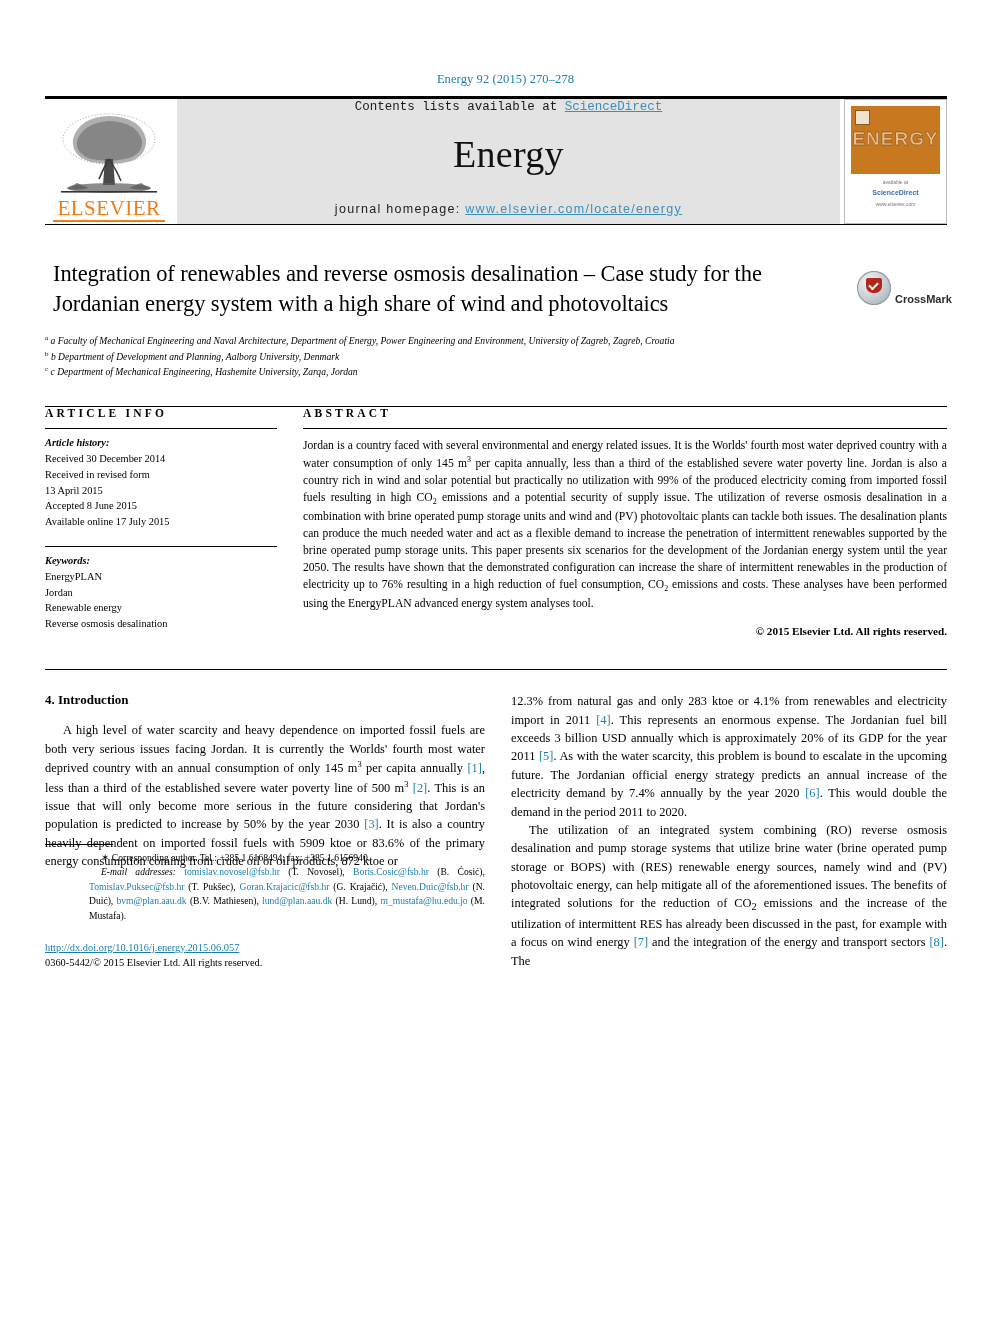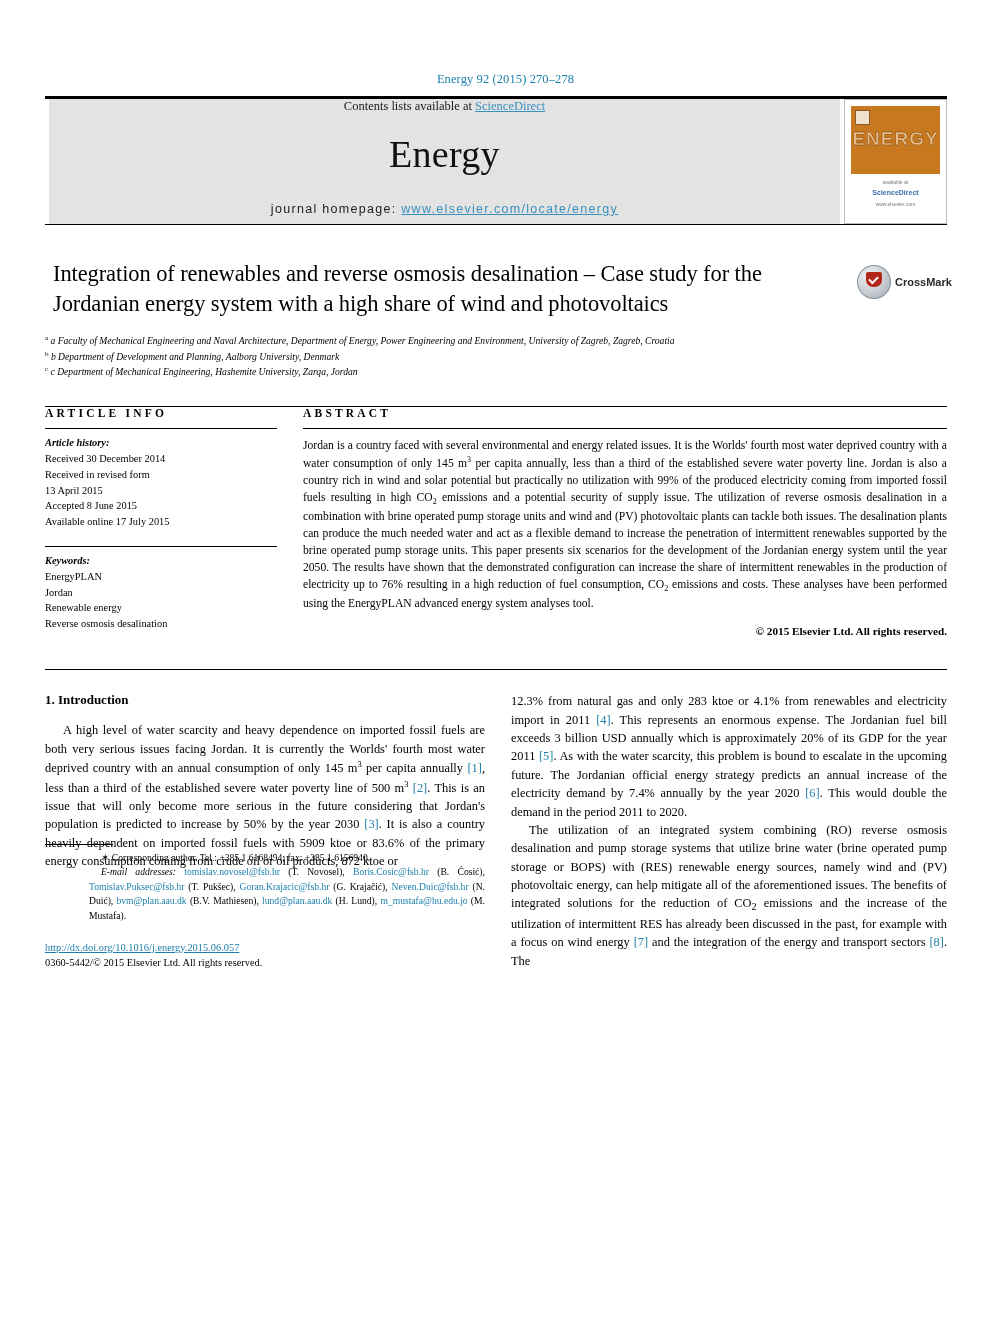--- a/index.html
+++ b/index.html
@@ -73,21 +73,21 @@
     background: #e3e3e3;
     display: flex;
     flex-direction: column;
     align-items: center;
     justify-content: center;
     position: relative;
     margin-left: 4px;
     margin-right: 4px;
   }
   .contents-line {
-    font-family: Liberation Serif, serif;
+    font-family: Liberation Mono, monospace;
     font-size: 12.5px;
     color: #1a1a1a;
     margin-top: 0;
   }
   .contents-line .sd {
     color: #3a8fbd;
   }
   .journal-title {
     font-family: "Liberation Serif", serif;
     font-size: 38px;
@@ -169,21 +169,21 @@
     max-width: 755px;
     letter-spacing: -0.1px;
   }
   .crossmark {
     position: absolute;
     right: 0;
     top: 0;
     width: 90px;
     height: 46px;
     display: flex;
-    align-items: center;
+    align-items: flex-end;
   }
   .crossmark-badge {
     width: 34px; height: 34px;
     border-radius: 50%;
     background: radial-gradient(circle at 35% 32%, #f2f2f2 0%, #cdd3d8 45%, #9aa3ac 100%);
     position: relative;
     flex: 0 0 34px;
     box-shadow: inset 0 0 0 1px #8d959d;
   }
   .crossmark-shield {
@@ -344,20 +344,38 @@
 </style>
 </head>
 <body>
 
 <div class="page">
 
   <div class="running-head">Energy 92 (2015) 270–278</div>
 
   <div class="masthead">
 
+    <div class="elsevier-logo">
+      <svg class="tree-svg" width="112" height="88" viewBox="0 0 112 88">
+        <g fill="#4a4a4a">
+          <ellipse cx="56" cy="30" rx="46" ry="25" fill="none" stroke="#555" stroke-width="0.6" stroke-dasharray="1 2"></ellipse>
+          <path d="M20 30 Q26 8 56 7 Q88 8 93 30 Q94 46 78 52 Q60 57 38 53 Q18 47 20 30 Z" fill="#6d6d6d" opacity="0.55"></path>
+          <path d="M24 32 Q30 14 56 12 Q84 13 89 32 Q90 44 76 49 Q58 54 38 50 Q22 44 24 32 Z" fill="#555" opacity="0.45"></path>
+          <path d="M52 50 L50 76 L62 76 L60 50 Z" fill="#4a4a4a"></path>
+          <path d="M56 50 Q50 60 46 70" stroke="#3a3a3a" stroke-width="1.6" fill="none"></path>
+          <path d="M56 50 Q64 62 68 72" stroke="#3a3a3a" stroke-width="1.4" fill="none"></path>
+          <ellipse cx="56" cy="79" rx="42" ry="5" fill="#5c5c5c" opacity="0.7"></ellipse>
+          <path d="M24 74 Q18 78 14 80 Q26 82 36 79 Z" fill="#5c5c5c" opacity="0.8"></path>
+          <path d="M88 74 Q94 78 98 80 Q86 82 76 79 Z" fill="#5c5c5c" opacity="0.8"></path>
+        </g>
+        <rect x="8" y="82" width="96" height="1.6" fill="#333"></rect>
+      </svg>
+      <div class="elsevier-word">ELSEVIER</div>
+      <div class="elsevier-rule"></div>
+    </div>
 
     <div class="masthead-center">
       <div class="contents-line">
         <span>Contents lists available at </span><a class="sd" href="#">ScienceDirect</a>
       </div>
       <div class="journal-title">Energy</div>
       <div class="homepage-line">
         <span>journal homepage:</span>
         <a class="url" href="#">www.elsevier.com/locate/energy</a>
       </div>
@@ -415,21 +433,21 @@
 
     <div class="col-abstract">
       <div class="sec-head">ABSTRACT</div>
       <div class="abstract-body">Jordan is a country faced with several environmental and energy related issues. It is the Worlds' fourth most water deprived country with a water consumption of only 145 m<sup>3</sup> per capita annually, less than a third of the established severe water poverty line. Jordan is also a country rich in wind and solar potential but practically no utilization with 99% of the produced electricity coming from imported fossil fuels resulting in high CO<sub>2</sub> emissions and a potential security of supply issue. The utilization of reverse osmosis desalination in a combination with brine operated pump storage units and wind and (PV) photovoltaic plants can tackle both issues. The desalination plants can produce the much needed water and act as a flexible demand to increase the penetration of intermittent renewables supported by the brine operated pump storage units. This paper presents six scenarios for the development of the Jordanian energy system until the year 2050. The results have shown that the demonstrated configuration can increase the share of intermittent renewables in the production of electricity up to 76% resulting in a high reduction of fuel consumption, CO<sub>2</sub> emissions and costs. These analyses have been performed using the EnergyPLAN advanced energy system analyses tool.</div>
       <div class="copyright">© 2015 Elsevier Ltd. All rights reserved.</div>
     </div>
   </div>
 
   <div class="body-wrap">
     <div class="bcol">
-      <h2 class="h2">1. Introduction</h2>
+      <h2 class="h2">4. Introduction</h2>
       <p class="para">A high level of water scarcity and heavy dependence on imported fossil fuels are both very serious issues facing Jordan. It is currently the Worlds' fourth most water deprived country with an annual consumption of only 145 m<sup>3</sup> per capita annually <span class="ref">[1]</span>, less than a third of the established severe water poverty line of 500 m<sup>3</sup> <span class="ref">[2]</span>. This is an issue that will only become more serious in the future considering that Jordan's population is predicted to increase by 50% by the year 2030 <span class="ref">[3]</span>. It is also a country heavily dependent on imported fossil fuels with 5909 ktoe or 83.6% of the primary energy consumption coming from crude oil or oil products, 872 ktoe or</p>
 
       <div class="footnotes">
         <div class="fn-rule"></div>
         <div class="fn-line" style="text-indent:12px"><span style="font-size:10px">✶</span> Corresponding author. Tel.: +385 1 6168494; fax: +385 1 6156940.</div>
         <div class="fn-line" style="text-indent:12px"><span class="em">E-mail addresses:</span> <span class="fn-link">tomislav.novosel@fsb.hr</span> (T. Novosel), <span class="fn-link">Boris.Cosic@fsb.hr</span> (B. Ćosić), <span class="fn-link">Tomislav.Puksec@fsb.hr</span> (T. Pukšec), <span class="fn-link">Goran.Krajacic@fsb.hr</span> (G. Krajačić), <span class="fn-link">Neven.Duic@fsb.hr</span> (N. Duić), <span class="fn-link">bvm@plan.aau.dk</span> (B.V. Mathiesen), <span class="fn-link">lund@plan.aau.dk</span> (H. Lund), <span class="fn-link">m_mustafa@hu.edu.jo</span> (M. Mustafa).</div>
         <div class="doi-block">
           <div><a class="doi" href="#">http://dx.doi.org/10.1016/j.energy.2015.06.057</a></div>
           <div>0360-5442/© 2015 Elsevier Ltd. All rights reserved.</div>
         </div>

